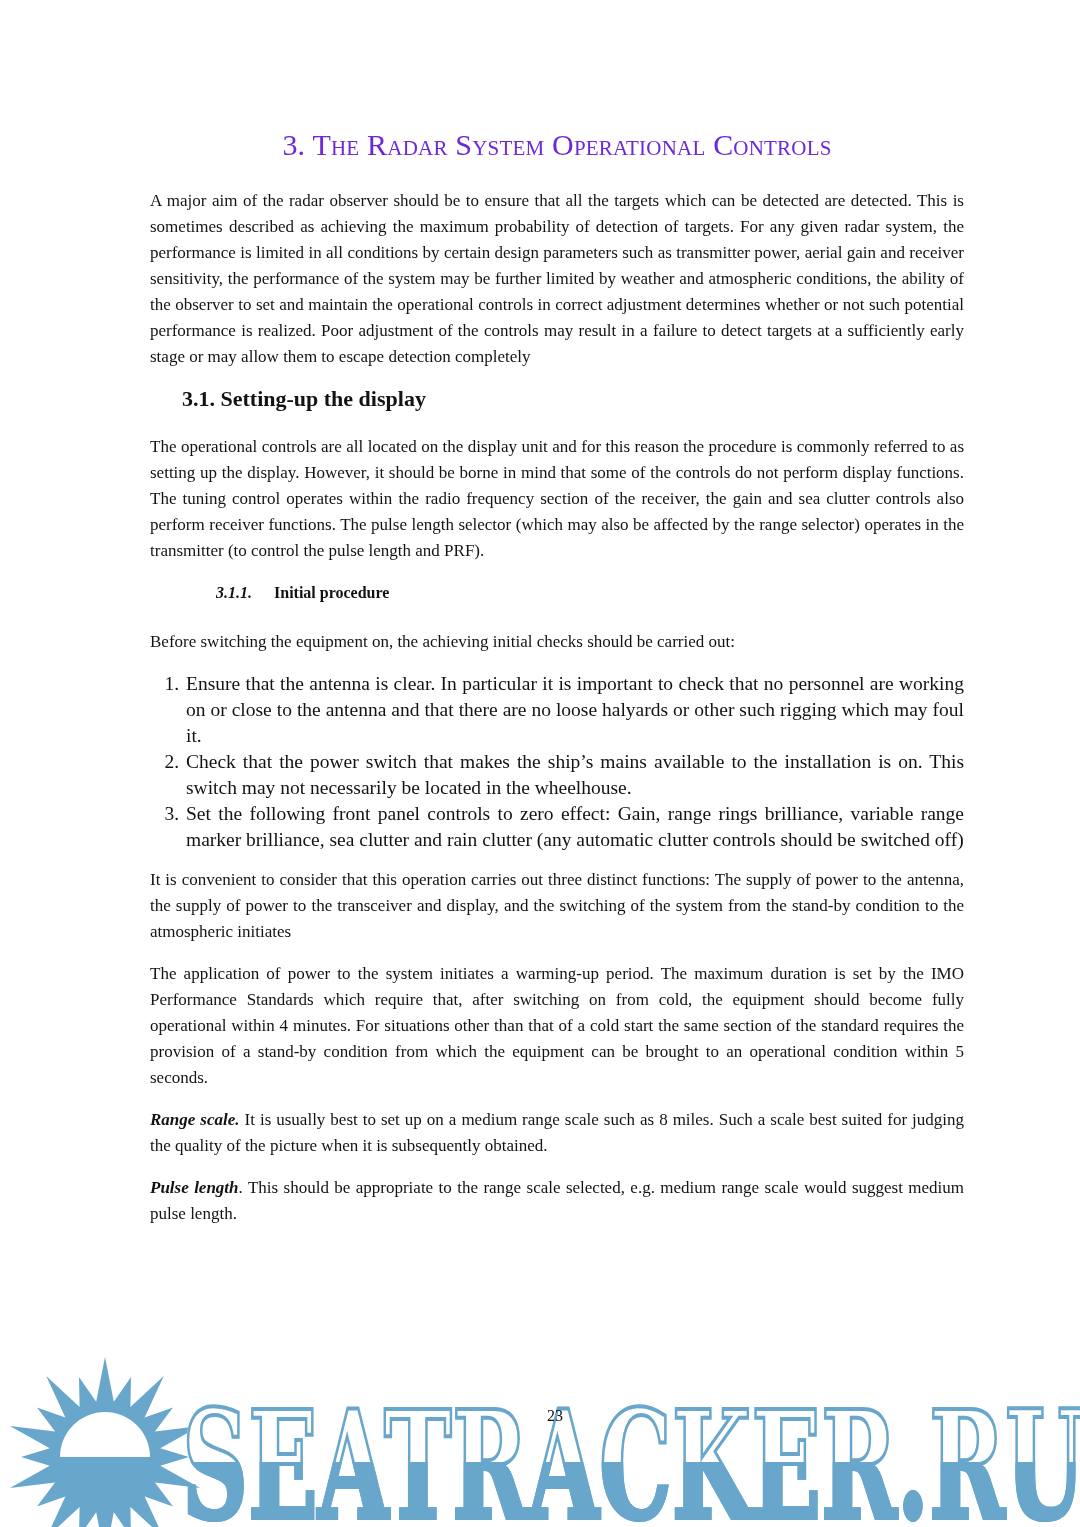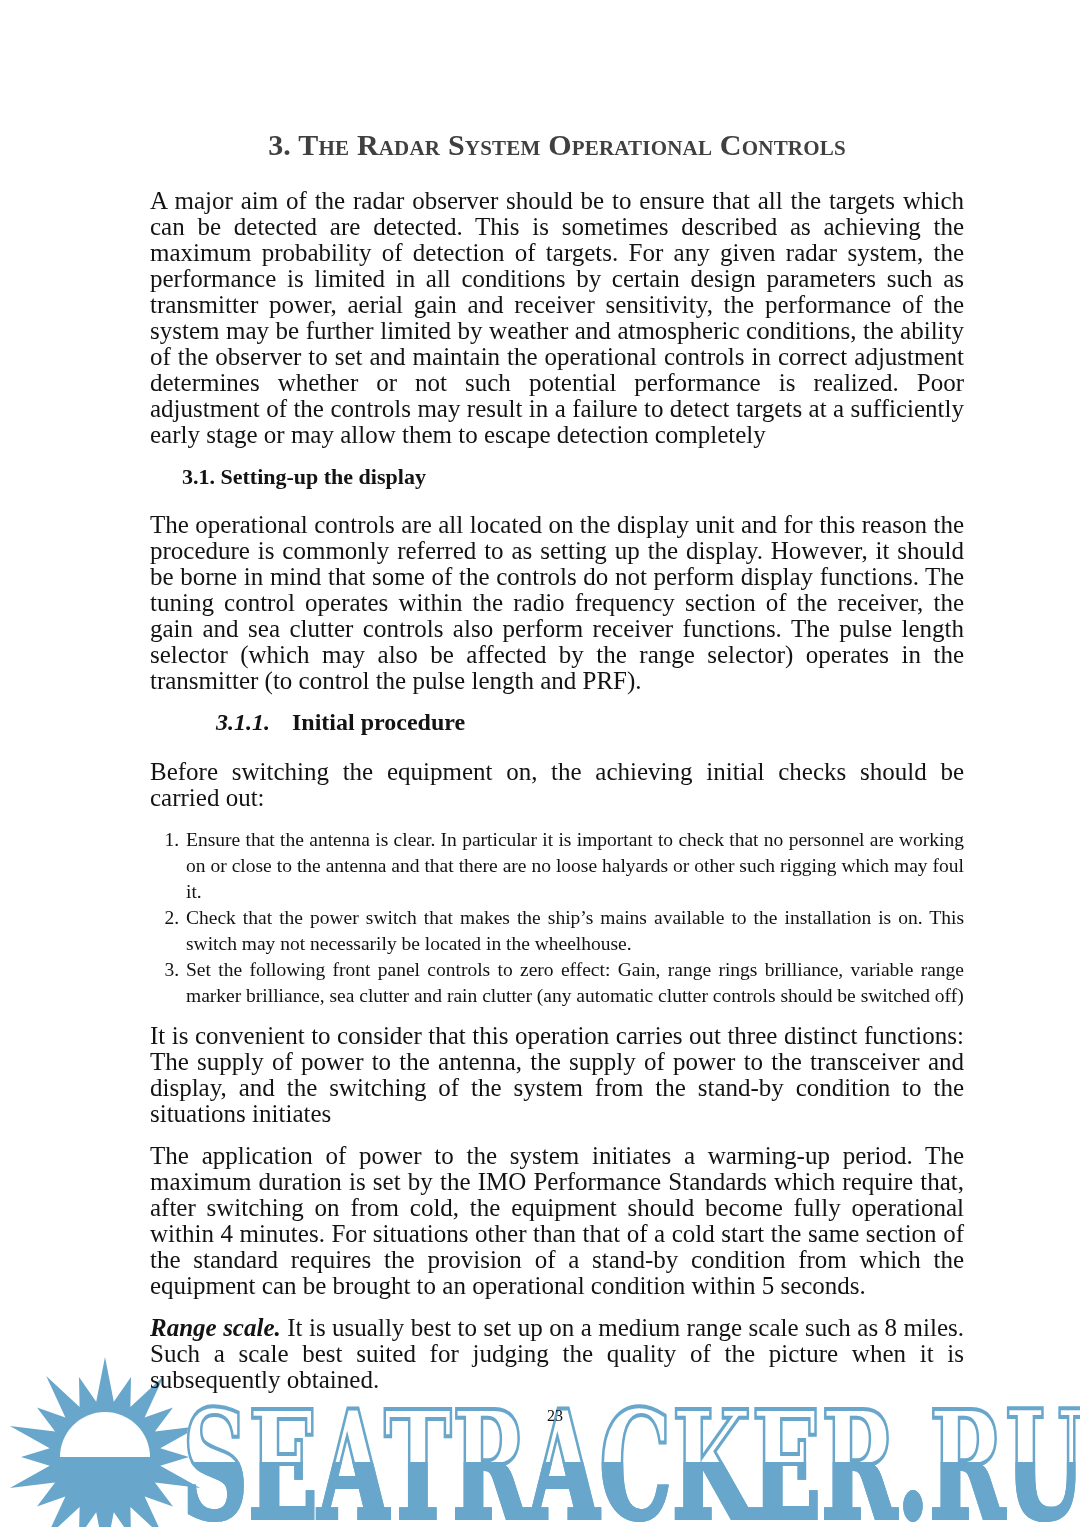--- a/index.html
+++ b/index.html
@@ -15,42 +15,42 @@
     position:absolute;
     left:150px;top:128px;
     width:814px;
     z-index:2;
   }
   .doc-title{
     margin:0 0 26px 0;
     text-align:center;
     font-size:30px;
     line-height:34px;
-    font-weight:bold;
+    font-weight:normal;
     font-variant:small-caps;
     letter-spacing:0.2px;
-    color:#404040;
+    color:#6d28d9;
   }
   p.body{
     margin:0 0 16px 0;
-    font-size:25px;
+    font-size:17px;
     line-height:26px;
     text-align:justify;
   }
   .mb14{margin-bottom:14px;}
   .mb0{margin-bottom:0;}
   h2.sec{
     margin:0 0 22px 32px;
     font-size:22px;
     line-height:26px;
     font-weight:bold;
   }
   h3.subsec{
     margin:2px 0 24px 66px;
-    font-size:24px;
+    font-size:16px;
     line-height:25px;
     font-weight:bold;
   }
   h3.subsec .h3-num{font-style:italic;margin-right:22px;}
   ol.checks{
     margin:2px 0 14px 0;
     padding-left:34px;
   }
   ol.checks li{
     font-size:19.5px;
@@ -119,26 +119,27 @@
 
     <p class="body">Before switching the equipment on, the achieving initial checks should be carried out:</p>
 
     <ol class="checks">
       <li>Ensure that the antenna is clear. In particular it is important to check that no personnel are working on or close to the antenna and that there are no loose halyards or other such rigging which may foul it.</li>
       <li>Check that the power switch that makes the ship’s mains available to the installation is on. This switch may not necessarily be located in the wheelhouse.</li>
       <li>Set the following front panel controls to zero effect: Gain, range rings brilliance, variable range marker brilliance, sea clutter and rain clutter (any automatic clutter controls should be switched off)</li>
     </ol>
 
 
-    <p class="body"><span>It is convenient to consider that this operation carries out three distinct functions: The supply of power to the antenna, the supply of power to the transceiver and display, and the switching of the system from the </span><span class="run-i">stand-by</span><span> condition to the </span><span class="run-i">situations</span><span> initiates</span></p>
+    <p class="body"><span>It is convenient to consider that this operation carries out three distinct functions: The supply of power to the antenna, the supply of power to the transceiver and display, and the switching of the system from the </span><span class="run-i">stand-by</span><span> condition to the </span><span class="run-i">atmospheric</span><span> initiates</span></p>
 
     <p class="body">The application of power to the system initiates a warming-up period. The maximum duration is set by the IMO Performance Standards which require that, after switching on from cold, the equipment should become fully operational within 4 minutes. For situations other than that of a cold start the same section of the standard requires the provision of a stand-by condition from which the equipment can be brought to an operational condition within 5 seconds.</p>
 
     <p class="body mb14"><span class="run-bi">Range scale.</span><span> It is usually best to set up on a medium range scale such as 8 miles. Such a scale best suited for judging the quality of the picture when it is subsequently obtained.</span></p>
 
+    <p class="body mb0"><span class="run-bi">Pulse length</span><span>. This should be appropriate to the range scale selected, e.g. medium range scale would suggest medium pulse length.</span></p>
 
   </div>
 
   <svg class="wm-sun" viewBox="0 0 210 210">
     <polygon fill="#68a7cb" points="105,5 113.8,49.7 131,25.1 130.4,55.1 163.8,24.1 144.6,65.4 173,55.6 154.9,79.6 200.1,74.1 160.3,96.2 189,105 160.3,113.8 200.1,135.9 154.9,130.4 173,154.4 144.6,144.6 163.8,185.9 130.4,154.9 131,184.9 113.8,160.3 105,205 96.2,160.3 79,184.9 79.6,154.9 46.2,185.9 65.4,144.6 37,154.4 55.1,130.4 9.9,135.9 49.7,113.8 21,105 49.7,96.2 9.9,74.1 55.1,79.6 37,55.6 65.4,65.4 46.2,24.1 79.6,55.1 79,25.1 96.2,49.7"></polygon>
     <path fill="#ffffff" d="M 60 105 A 45 45 0 0 1 150 105 Z"></path>
   </svg>
 
   <div class="wm-text">SEATRACKER.RU</div>
 

